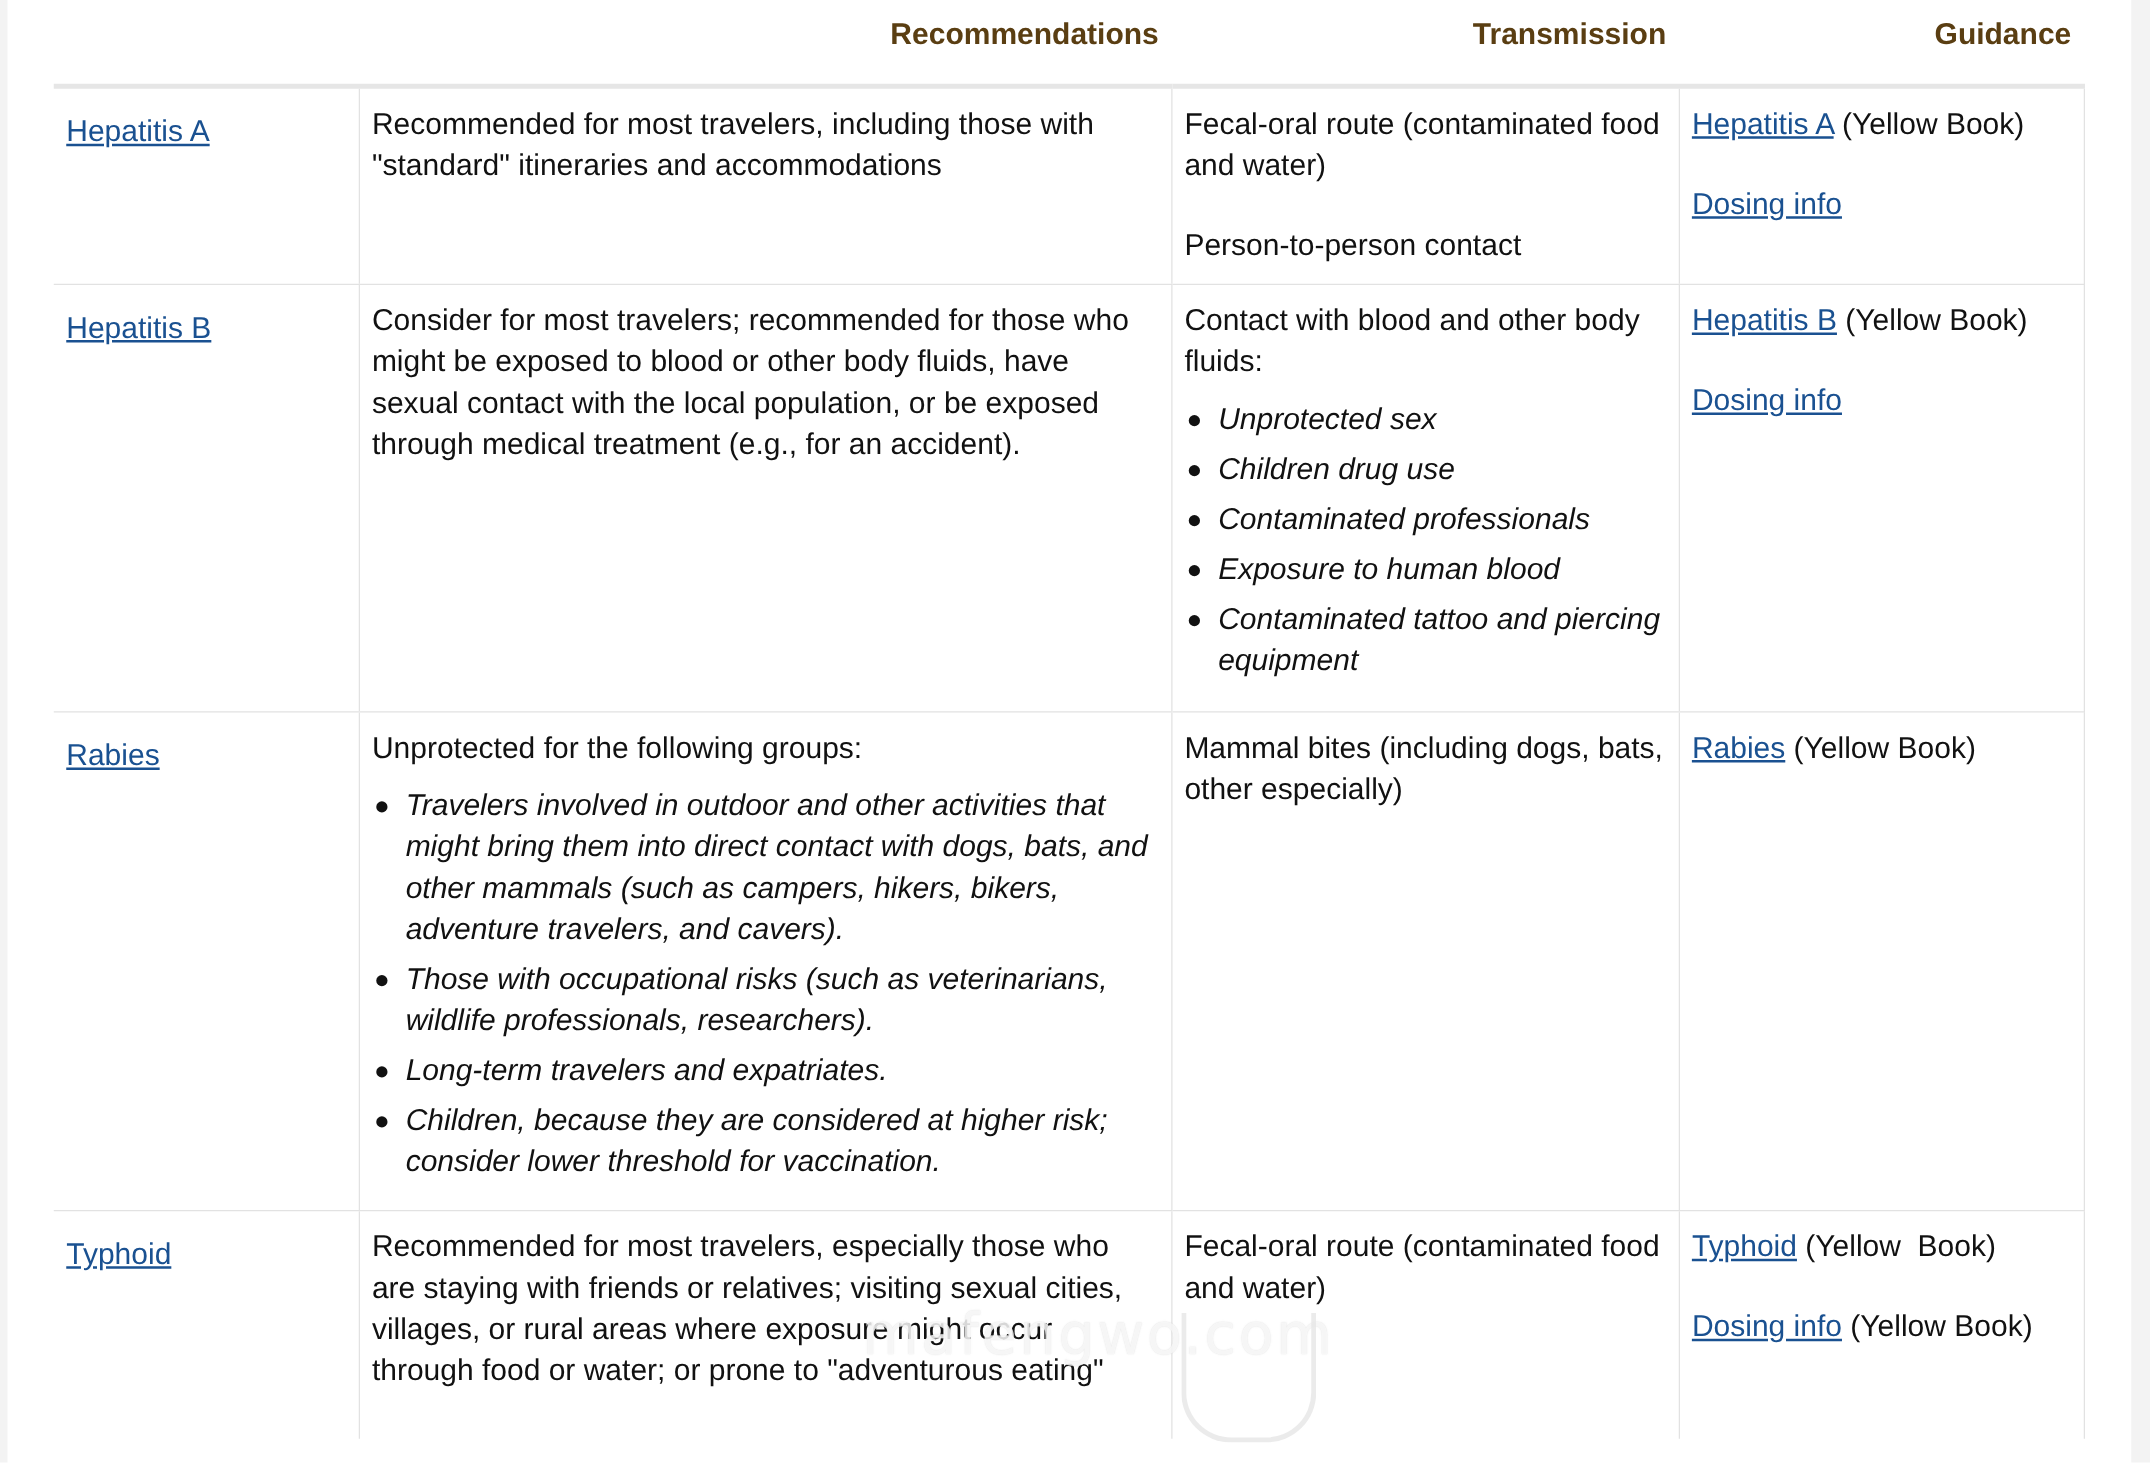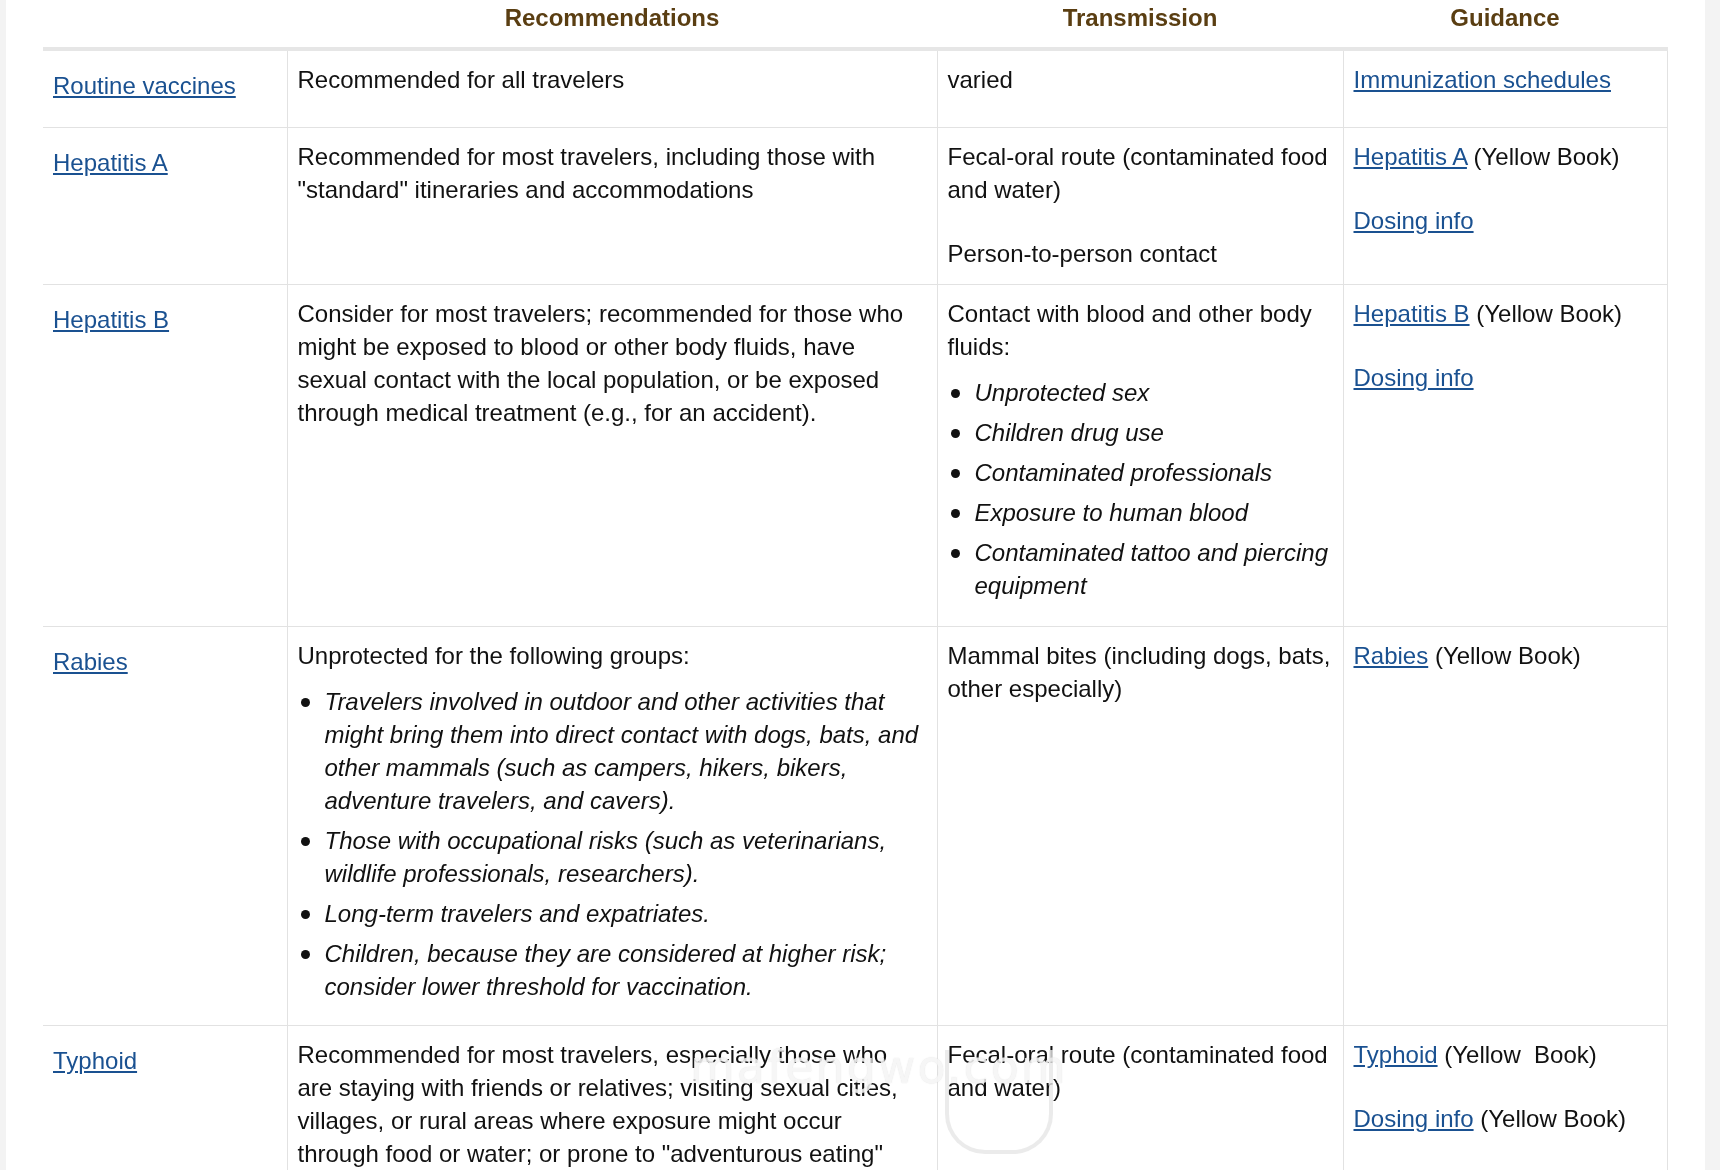--- a/index.html
+++ b/index.html
@@ -14,22 +14,22 @@
   table.vax {
     position: absolute; left: 43px; top: 0;
     width: 1624px; border-collapse: collapse; table-layout: fixed;
     font-size: 24px; line-height: 33px;
   }
   table.vax col.c1 { width: 244px; }
   table.vax col.c2 { width: 650px; }
   table.vax col.c3 { width: 406px; }
   table.vax col.c4 { width: 324px; }
   thead th {
-    text-align: center; font-weight: bold; color: #5a3e12;
-    font-size: 24px; height: 47px; padding: 0 10px; vertical-align: top;
+    text-align: right; font-weight: bold; color: #5a3e12;
+    font-size: 24px; height: 47px; padding: 10px 10px; vertical-align: top;
     line-height: 36px;
     border-bottom: 4px solid #e6e6e6;
   }
   tbody td {
     vertical-align: top; padding: 12px 10px 14px 10px;
     border-bottom: 1px solid #e2e2e2;
     border-left: 1px solid #e2e2e2;
   }
   tbody td:first-child { border-left: none; padding-top: 18px; }
   tbody td:last-child { border-right: 1px solid #e2e2e2; }
@@ -75,34 +75,20 @@
   <thead>
     <tr>
       <th></th>
       <th>Recommendations</th>
       <th>Transmission</th>
       <th>Guidance</th>
     </tr>
   </thead>
   <tbody>
 
-    <tr class="r1">
-      <td>
-        <a class="lnk">Routine vaccines</a>
-      </td>
-      <td>
-        <p>Recommended for all travelers</p>
-      </td>
-      <td>
-        <p>varied</p>
-      </td>
-      <td>
-        <p><a class="lnk">Immunization schedules</a><span></span></p>
-      </td>
-    </tr>
 
     <tr class="r2">
       <td>
         <a class="lnk">Hepatitis A</a>
       </td>
       <td>
         <p>Recommended for most travelers, including those with "standard" itineraries and accommodations</p>
       </td>
       <td>
         <p>Fecal-oral route (contaminated food and water)</p>

